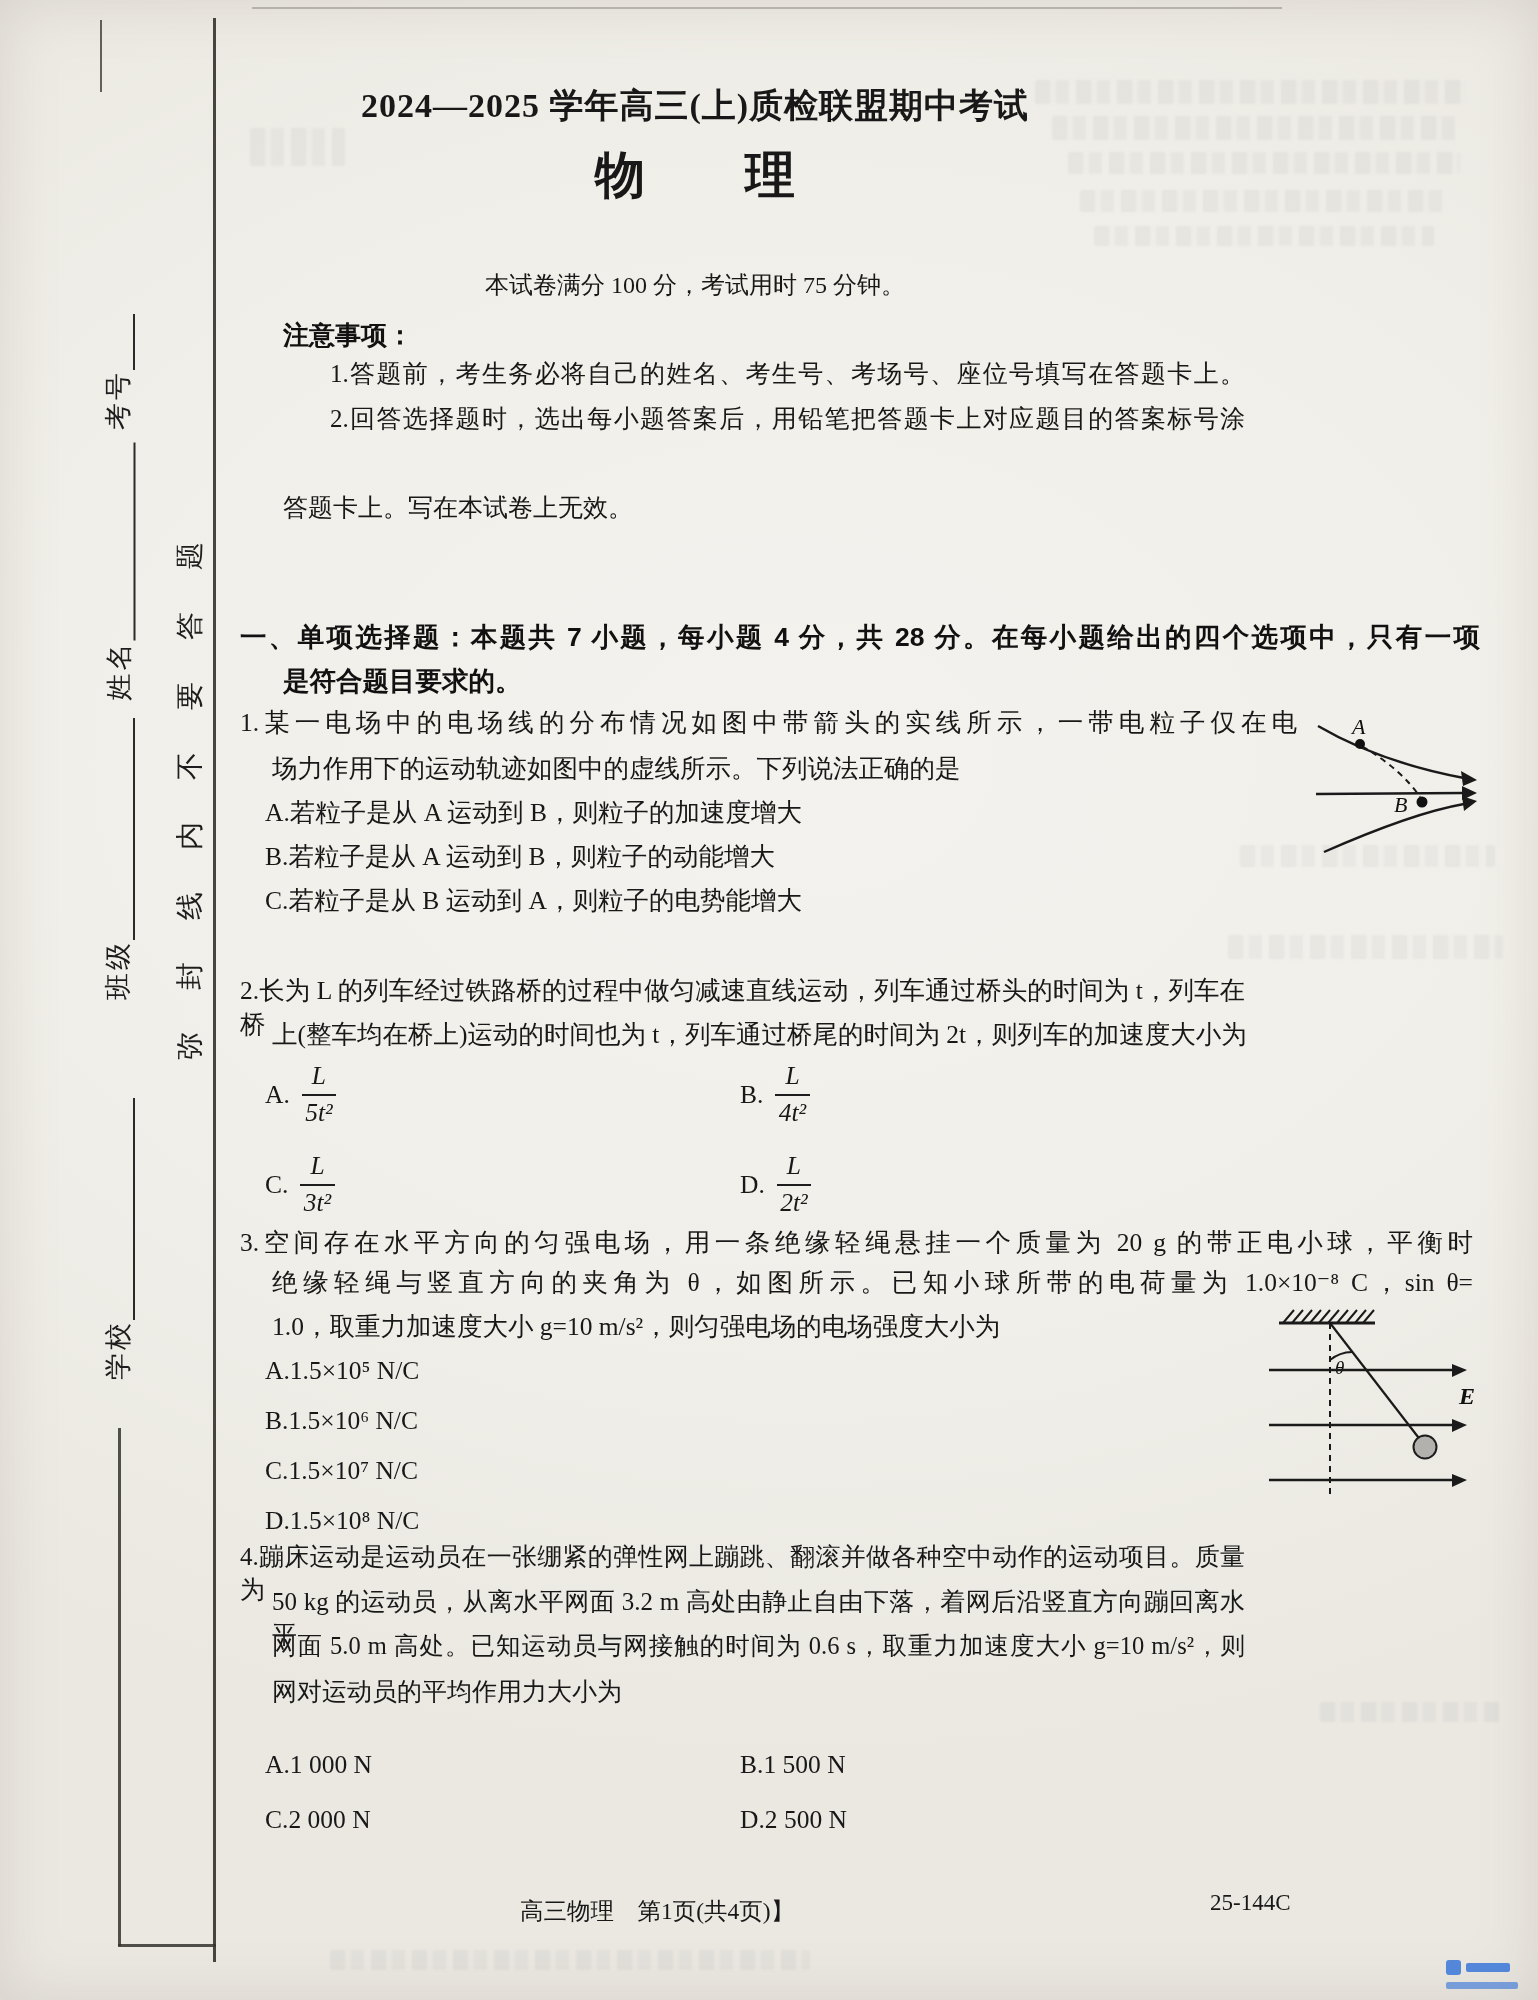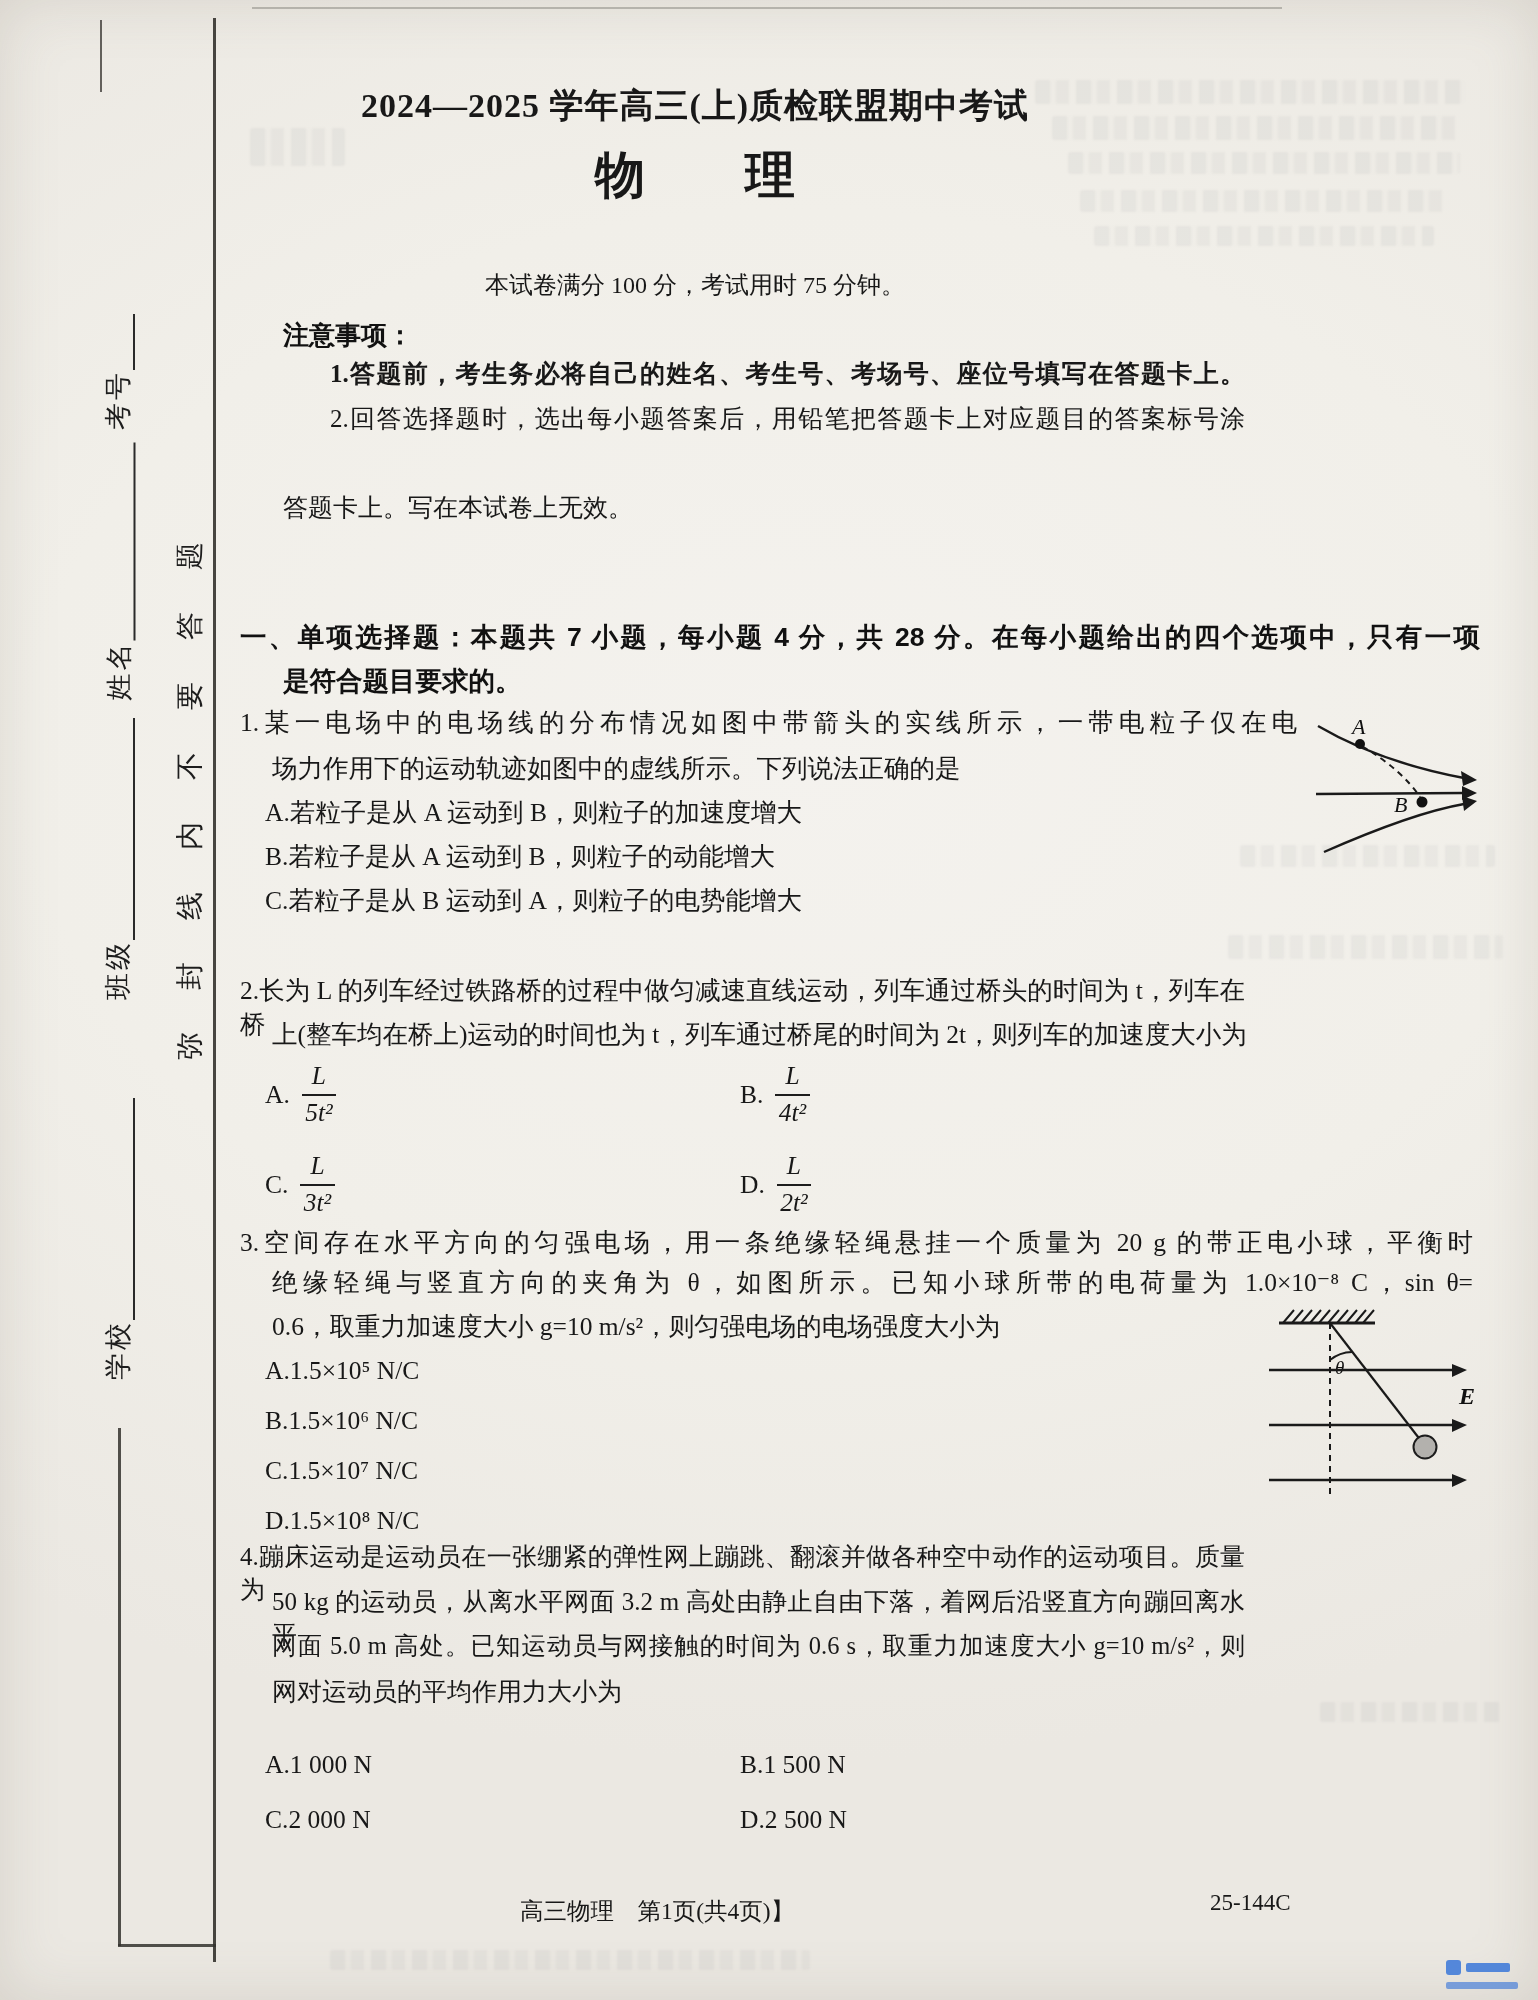--- a/index.html
+++ b/index.html
@@ -69,21 +69,21 @@
     <span class="lbl">学校</span>
     <span class="ul" style="width:222px;"></span>
   </div>
   <div class="seal" style="left:-96px;top:757px;width:570px;">弥封线内不要答题</div>
 
   <div class="ln ctr" style="left:240px;top:84px;width:910px;font-size:34px;font-weight:700;letter-spacing:1px;">2024—2025 学年高三(上)质检联盟期中考试</div>
   <div class="ln ctr" style="left:240px;top:142px;width:910px;font-size:50px;font-weight:700;">物　　理</div>
   <div class="ln ctr" style="left:240px;top:270px;width:910px;font-size:24px;">本试卷满分 100 分，考试用时 75 分钟。</div>
 
   <div class="ln bsans" style="left:283px;top:318px;font-size:26px;">注意事项：</div>
-  <div class="ln jf fs25" style="left:330px;top:357px;width:915px;font-weight:bold;">1.答题前，考生务必将自己的姓名、考生号、考场号、座位号填写在答题卡上。</div>
+  <div class="ln jf fs25" style="left:330px;top:357px;width:915px;">1.答题前，考生务必将自己的姓名、考生号、考场号、座位号填写在答题卡上。</div>
   <div class="ln jf fs25" style="left:330px;top:402px;width:915px;">2.回答选择题时，选出每小题答案后，用铅笔把答题卡上对应题目的答案标号涂</div>
   <div class="ln fs25" style="left:283px;top:491px;">答题卡上。写在本试卷上无效。</div>
 
   <div class="ln jf bsans" style="left:240px;top:620px;width:1240px;font-size:26.5px;">一、单项选择题：本题共 7 小题，每小题 4 分，共 28 分。在每小题给出的四个选项中，只有一项</div>
   <div class="ln bsans" style="left:283px;top:664px;font-size:26.5px;">是符合题目要求的。</div>
 
   <div class="ln jf" style="left:240px;top:706px;width:1057px;">1.某一电场中的电场线的分布情况如图中带箭头的实线所示，一带电粒子仅在电</div>
   <div class="ln" style="left:272px;top:752px;">场力作用下的运动轨迹如图中的虚线所示。下列说法正确的是</div>
   <div class="ln" style="left:265px;top:796px;">A.若粒子是从 A 运动到 B，则粒子的加速度增大</div>
   <div class="ln" style="left:265px;top:840px;">B.若粒子是从 A 运动到 B，则粒子的动能增大</div>
@@ -130,21 +130,21 @@
   <div class="optrow" style="left:740px;top:1152px;">
     <span>D.</span>
     <span class="frac">
       <span class="fn">L</span>
       <span class="fd">2t²</span>
     </span>
   </div>
 
   <div class="ln jf" style="left:240px;top:1226px;width:1233px;">3.空间存在水平方向的匀强电场，用一条绝缘轻绳悬挂一个质量为 20 g 的带正电小球，平衡时</div>
   <div class="ln jf" style="left:272px;top:1266px;width:1201px;">绝缘轻绳与竖直方向的夹角为 θ，如图所示。已知小球所带的电荷量为 1.0×10⁻⁸ C，sin θ=</div>
-  <div class="ln" style="left:272px;top:1310px;">0.6，取重力加速度大小 g=10 m/s²，则匀强电场的电场强度大小为</div>
+  <div class="ln" style="left:272px;top:1310px;">1.0，取重力加速度大小 g=10 m/s²，则匀强电场的电场强度大小为</div>
   <div class="ln" style="left:265px;top:1354px;">A.1.5×10⁵ N/C</div>
   <div class="ln" style="left:265px;top:1404px;">B.1.5×10⁶ N/C</div>
   <div class="ln" style="left:265px;top:1454px;">C.1.5×10⁷ N/C</div>
   <div class="ln" style="left:265px;top:1504px;">D.1.5×10⁸ N/C</div>
 
   <svg style="position:absolute;left:1255px;top:1303px;" width="228" height="198" viewBox="0 0 228 198">
     <path d="M28,20 l11,-13 M37,20 l11,-13 M46,20 l11,-13 M55,20 l11,-13 M64,20 l11,-13 M73,20 l11,-13 M82,20 l11,-13 M91,20 l11,-13 M100,20 l11,-13 M108,20 l11,-13" stroke="#1a1a1a" stroke-width="2" fill="none"></path>
     <path d="M24,20 L120,20" stroke="#1a1a1a" stroke-width="3" fill="none"></path>
     <path class="dash" d="M75,20 L75,192"></path>
     <path d="M75,20 L170,143" stroke="#1a1a1a" stroke-width="2.2" fill="none"></path>

